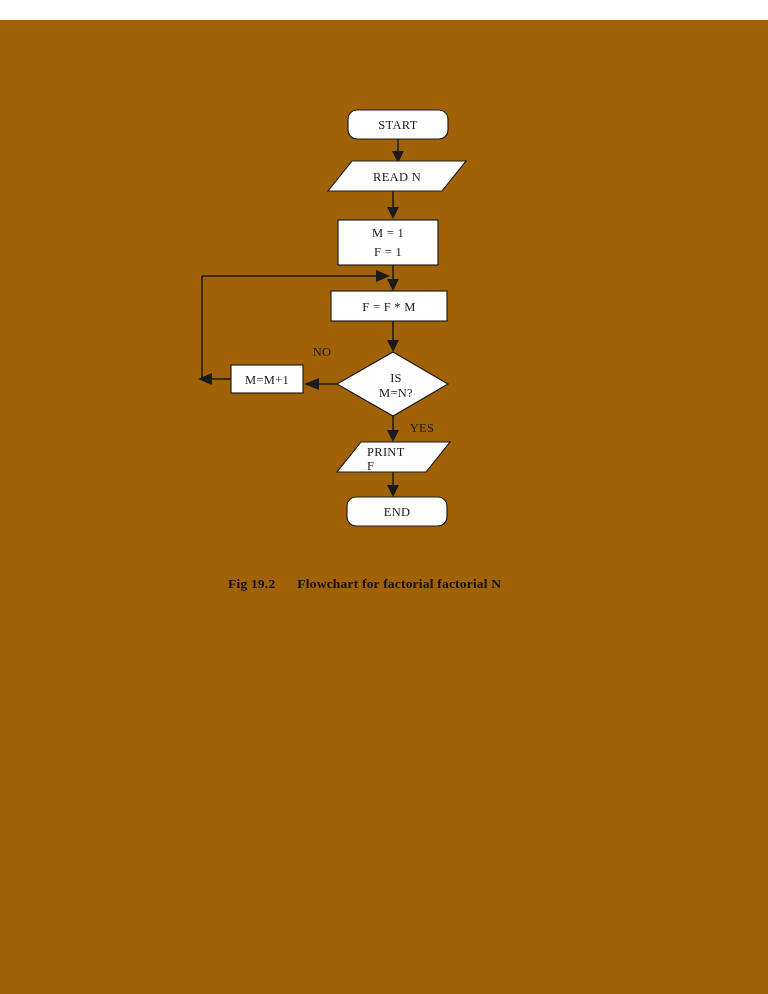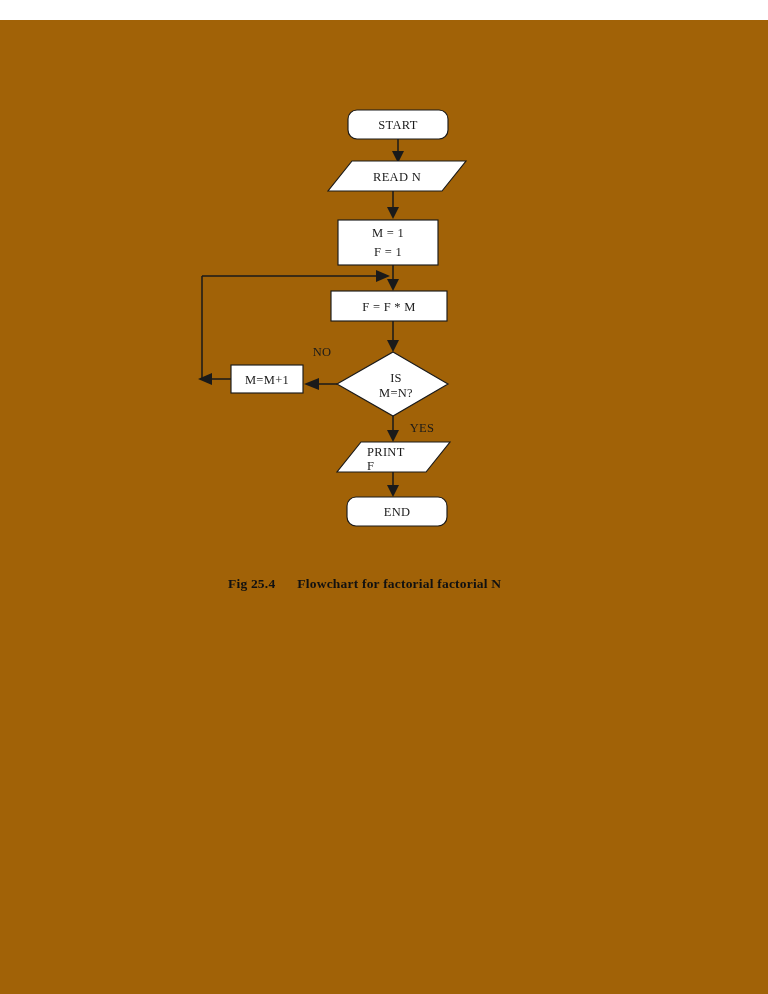--- a/index.html
+++ b/index.html
@@ -182,15 +182,15 @@
 
     </g>
 
     <g>
       <text class="edge-label" x="322" y="336">NO</text>
       <text class="edge-label" x="422" y="412">YES</text>
     </g>
 
   </svg>
 
-  <div class="caption"><span class="cap-num">Fig 25.4</span><span>Flowchart for factorial factorial N</span></div>
+  <div class="caption"><span class="cap-num">Fig 19.2</span><span>Flowchart for factorial factorial N</span></div>
 
 </div>
 
 </body></html>

